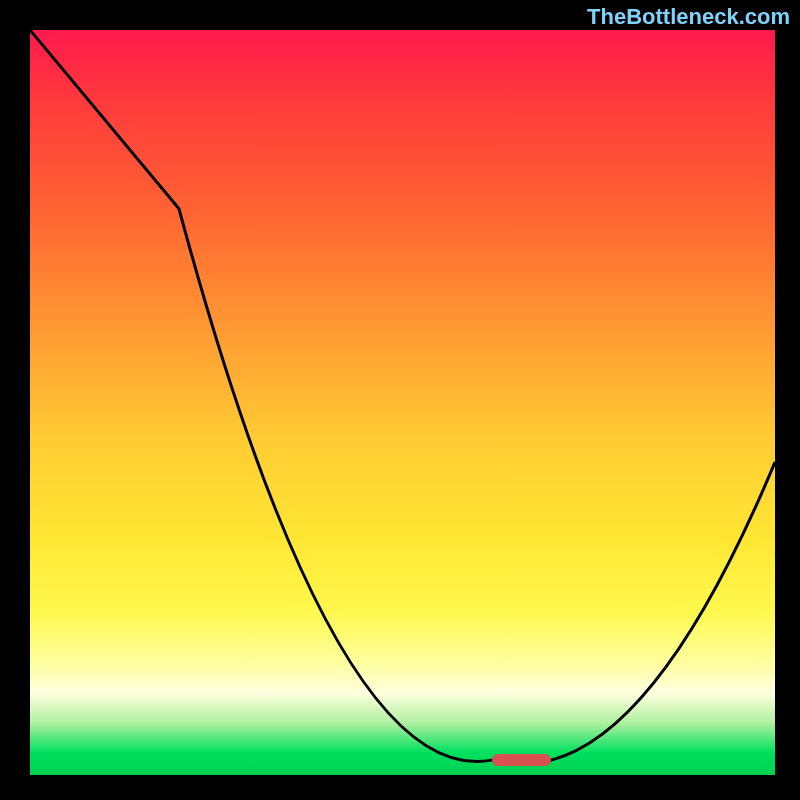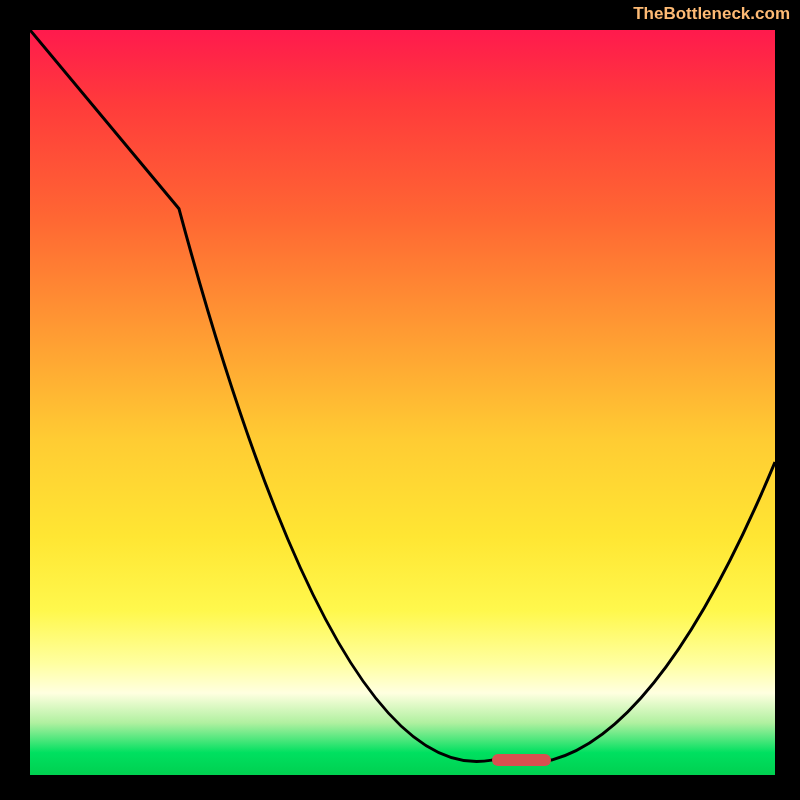--- a/index.html
+++ b/index.html
@@ -8,22 +8,22 @@
     width: 800px;
     height: 800px;
     background: #000;
     position: relative;
     font-family: Arial, Helvetica, sans-serif;
   }
   .watermark {
     position: absolute;
     top: 4px;
     right: 10px;
-    color: #fdba74;
-    font-size: 17px;
+    color: #7dd3fc;
+    font-size: 22px;
     font-weight: bold;
     z-index: 10;
   }
   .plot-area {
     position: absolute;
     left: 30px;
     top: 30px;
     width: 745px;
     height: 745px;
     background: linear-gradient(to bottom,

